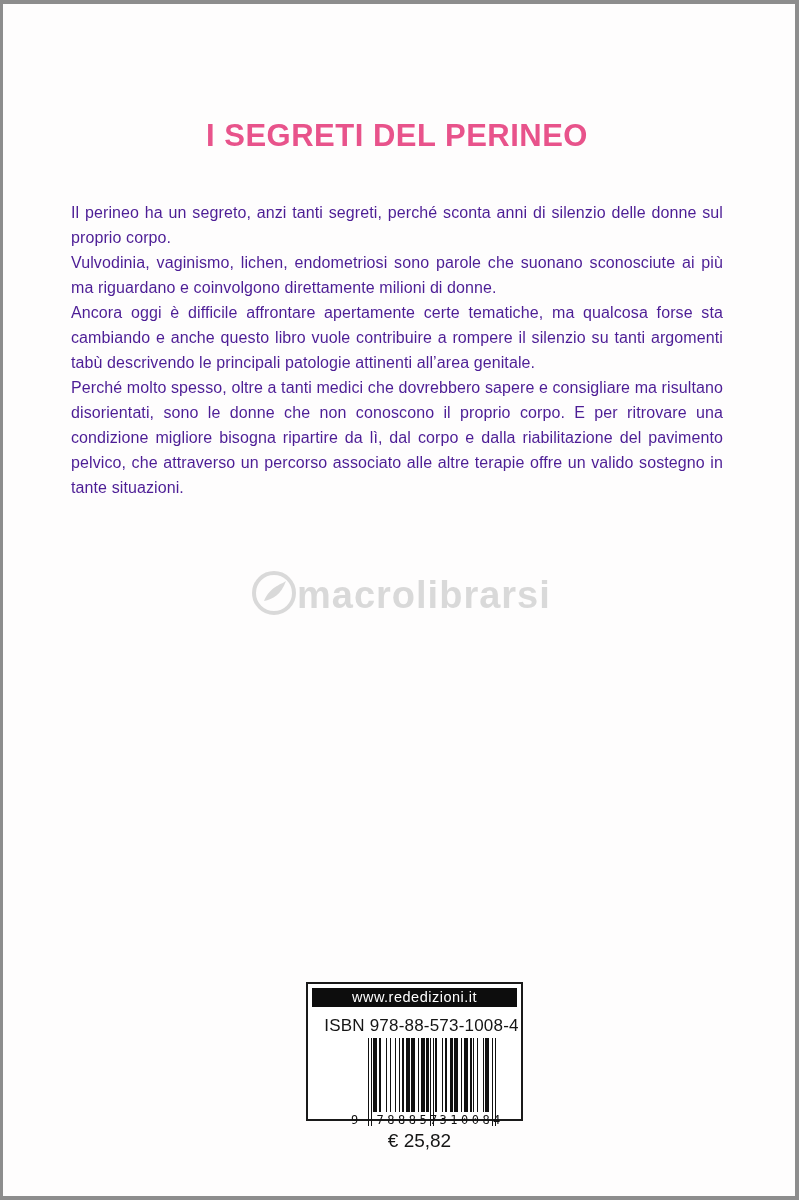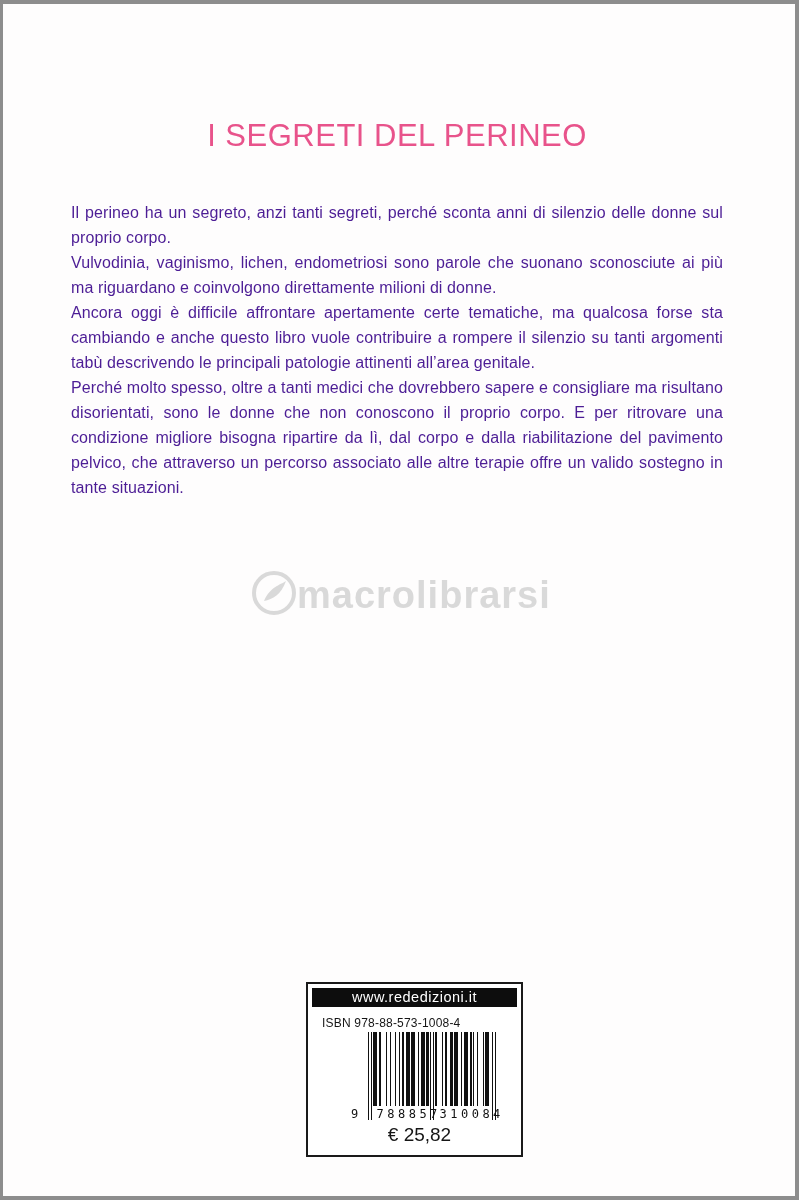--- a/index.html
+++ b/index.html
@@ -3,45 +3,45 @@
 <meta charset="utf-8">
 <style>
   html,body{margin:0;padding:0;background:#8d8d8d;}
   .scan{
     position:relative;width:799px;height:1200px;box-sizing:border-box;
     background:#fefdfd;border:4px solid #8d8d8d;border-left-width:3px;
     overflow:hidden;font-family:"Liberation Sans",sans-serif;
   }
   .title{
     position:absolute;top:114px;left:68px;width:652px;text-align:center;
-    font-size:31px;font-weight:normal;letter-spacing:.5px;color:#e8538b;
+    font-size:31px;font-weight:bold;letter-spacing:.5px;color:#e8538b;
     margin:0;z-index:1;
   }
   .body-text{
     position:absolute;top:196px;left:68px;width:652px;z-index:1;
     font-size:16px;line-height:25px;color:#4c1d95;letter-spacing:.1px;
   }
   .para{margin:0;text-align:justify;}
   .watermark{
     position:absolute;top:566px;left:248px;z-index:0;opacity:.48;
     display:flex;align-items:center;pointer-events:none;
   }
   .wm-text{font-size:38px;font-weight:bold;color:#b3b3b3;letter-spacing:1px;}
   
   .bc-panel{
-    position:absolute;left:303px;top:978px;width:217px;height:175px;
+    position:absolute;left:303px;top:978px;width:217px;height:139px;
     box-sizing:border-box;background:#ffffff;border:2px solid #1a1a1a;
     padding-top:4px;z-index:2;
   }
   .bc-banner{
     margin:0 4px;height:19px;line-height:19px;background:#0d0d0d;color:#ffffff;
     text-align:center;font-size:14.5px;letter-spacing:.5px;
   }
   .bc-isbn{
-    margin-top:9px;font-size:12px;color:#151515;
+    margin-top:9px;text-align:center;font-size:17px;color:#151515;
     letter-spacing:.2px;padding-left:14px;
   }
   .bc-code{position:relative;width:128px;height:88px;margin:2px 0 0 60px;}
   .bc-code svg{display:block;width:128px;height:88px;fill:#111;}
   .bc-digit{
     position:absolute;bottom:-1px;font-size:12px;color:#111;
     font-family:"DejaVu Sans Mono","Liberation Mono",monospace;
   }
   .d-first{left:-17px;}
   .d-left{left:5px;width:56px;text-align:center;letter-spacing:3.5px;text-indent:3.5px;}

